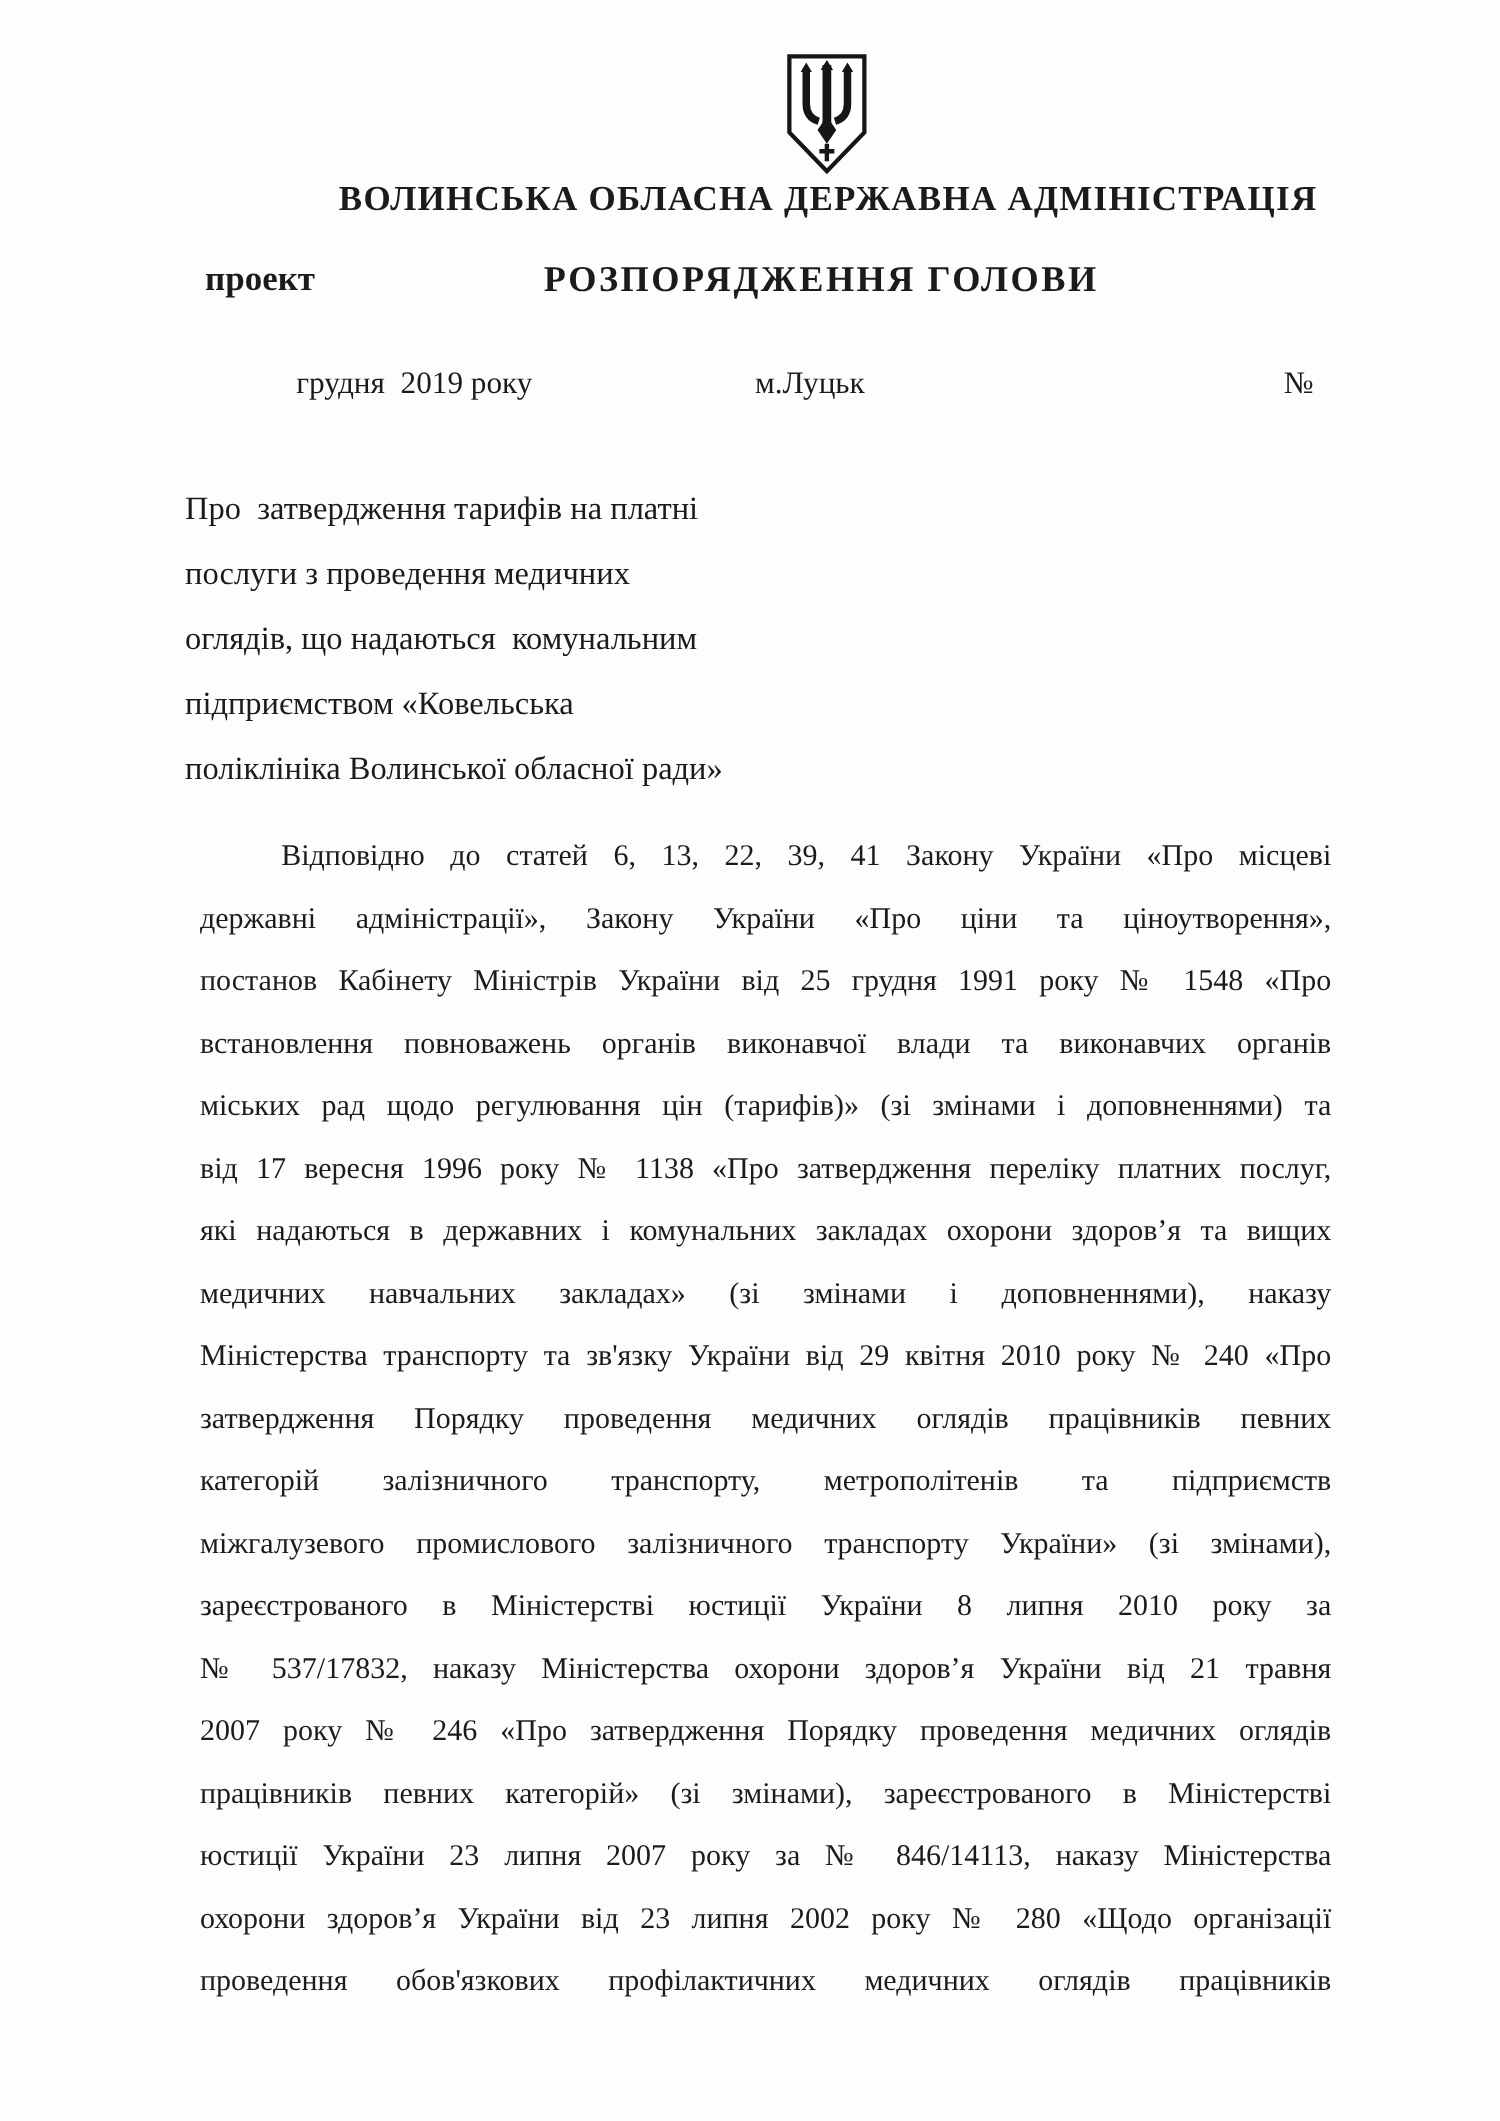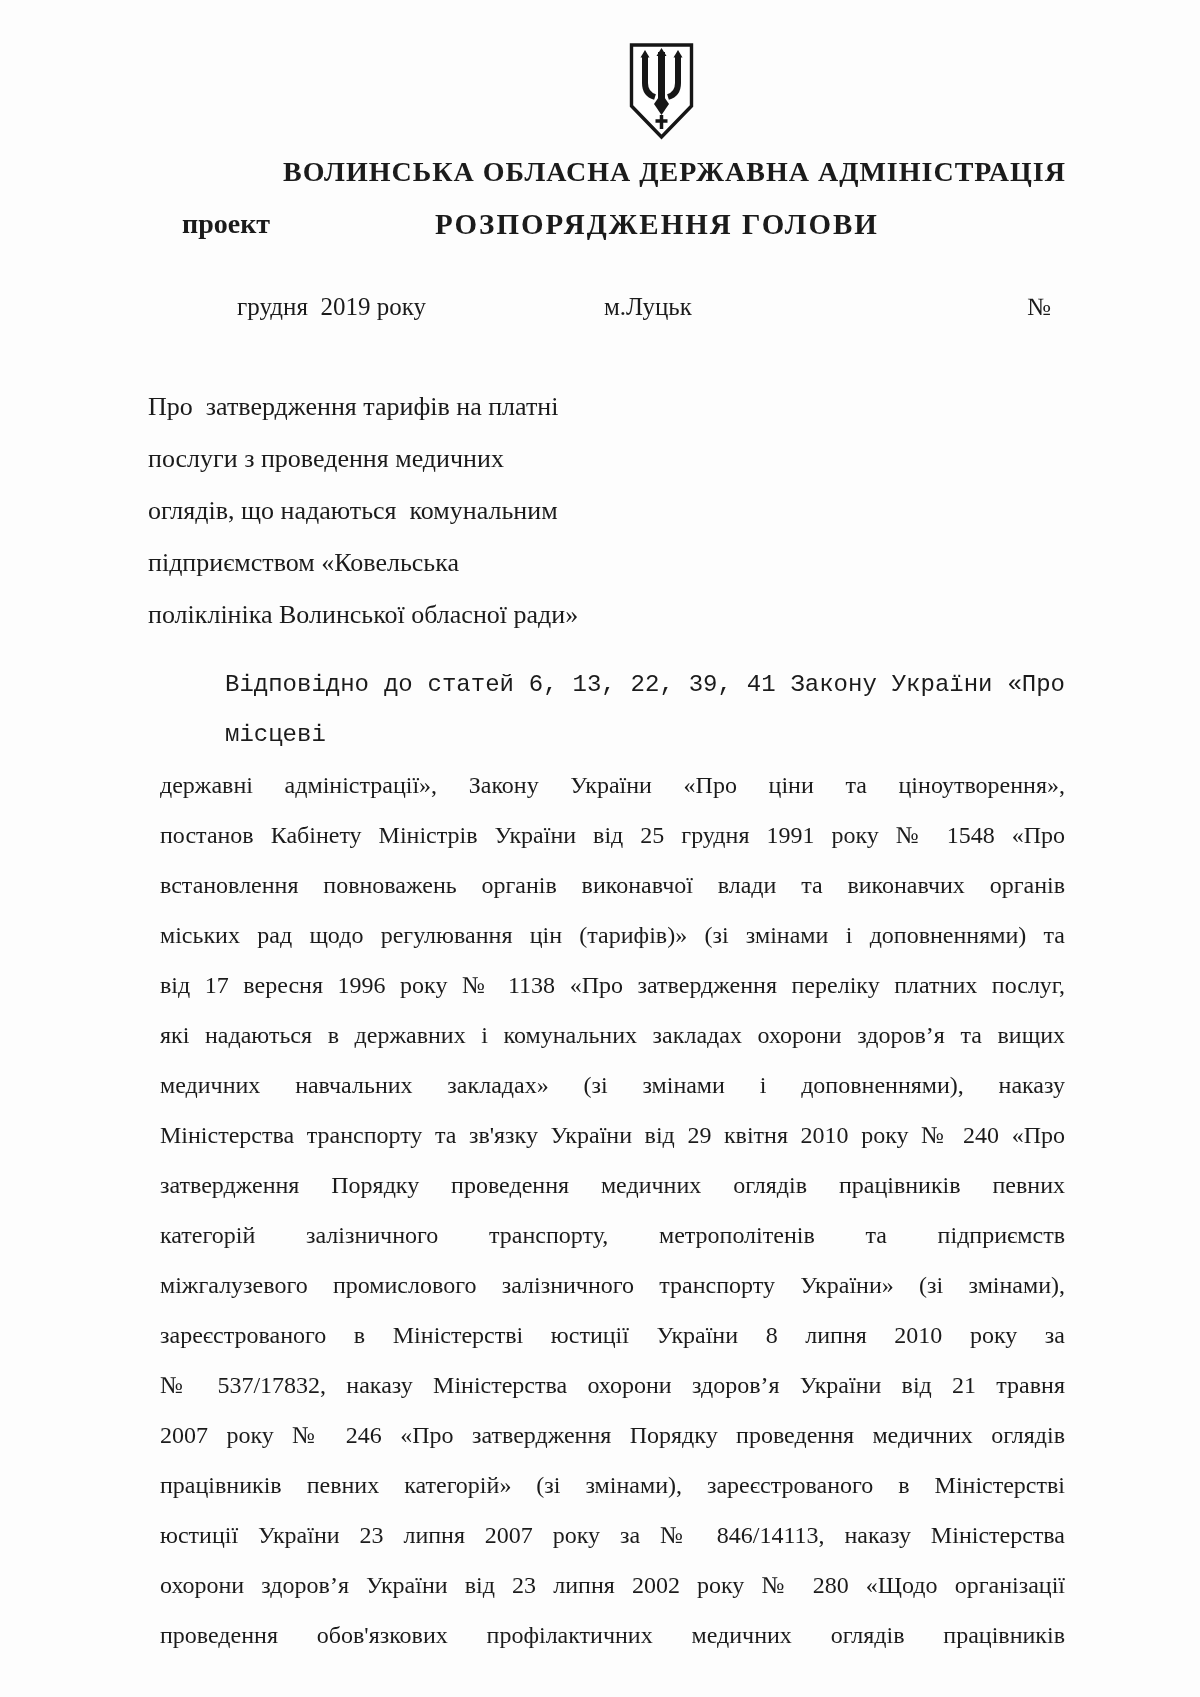--- a/index.html
+++ b/index.html
@@ -7,28 +7,28 @@
     position:relative;
     width:1200px;height:1697px;
     margin:0 auto;
     background:#fdfdfd;
     color:#1b1b1b;
     font-family:"Liberation Serif","DejaVu Serif",serif;
     overflow:hidden;
   }
   .emblem{position:absolute;left:628px;top:43px;width:67px;height:97px;}
   .org-name{
-    position:absolute;left:160px;top:144px;width:905px;margin:12px;
+    position:absolute;left:160px;top:144px;width:905px;margin:0;
     font-size:28px;font-weight:bold;text-align:center;
     letter-spacing:1px;white-space:nowrap;
     transform:translateX(50px);
   }
   .doc-head{position:absolute;left:160px;top:208px;width:905px;height:40px;}
   .doc-head .draft{
-    position:absolute;left:22px;top:0;
+    position:absolute;left:4px;top:0;
     font-size:28px;font-weight:bold;
   }
   .doc-head .doc-type{
     position:absolute;left:275px;top:0;
     font-size:29px;font-weight:bold;letter-spacing:2px;white-space:nowrap;
   }
   .date-row{position:absolute;left:160px;top:283px;width:905px;height:34px;font-size:25px;}
   .date-row span{white-space:pre;margin-top:10px;}
   .date-row .date{position:absolute;left:77px;}
   .date-row .place{position:absolute;left:444px;}
@@ -39,21 +39,21 @@
   }
   .subject .line{white-space:pre;}
   .doc-body{
     position:absolute;left:160px;top:660px;width:905px;
     font-size:24px;line-height:50px;
   }
   .doc-body .line{
     text-align:justify;
     text-align-last:justify;
   }
-  .doc-body .line.indent{padding-left:65px;font-family:Liberation Mono, monospace;}
+  .doc-body .line.indent{padding-left:65px;}
 </style>
 </head>
 <body>
 
 <div class="page">
 
   <div class="emblem">
     <svg viewBox="0 0 67 97" width="67" height="97" aria-hidden="true">
       <path d="M3.5,2 H63.5 V63 L33.5,94 L3.5,63 Z" fill="#ffffff" stroke="#161616" stroke-width="3.4"></path>
       <g fill="none" stroke="#161616">

